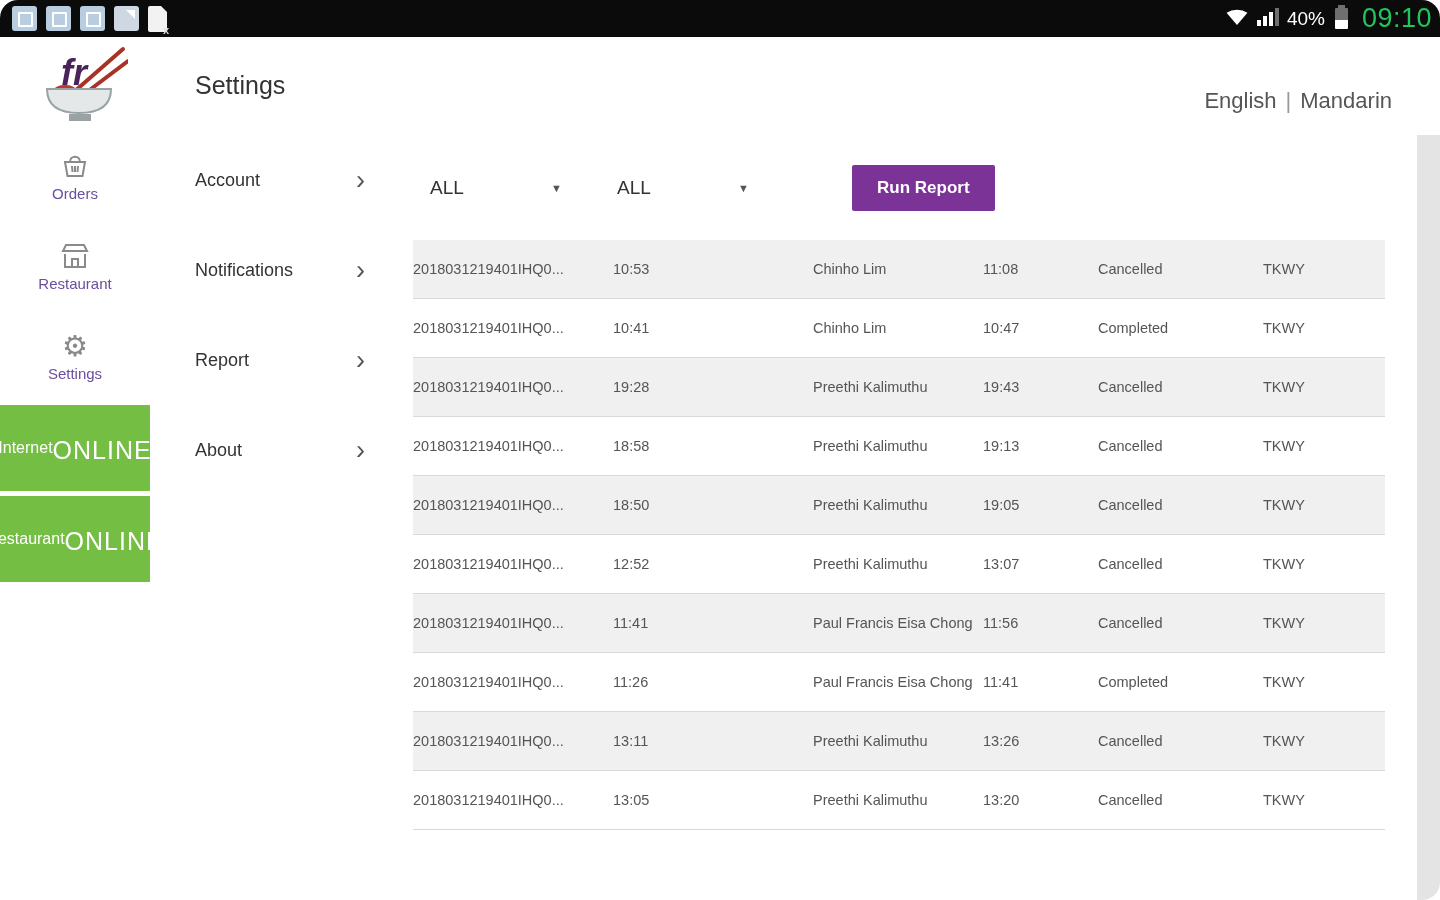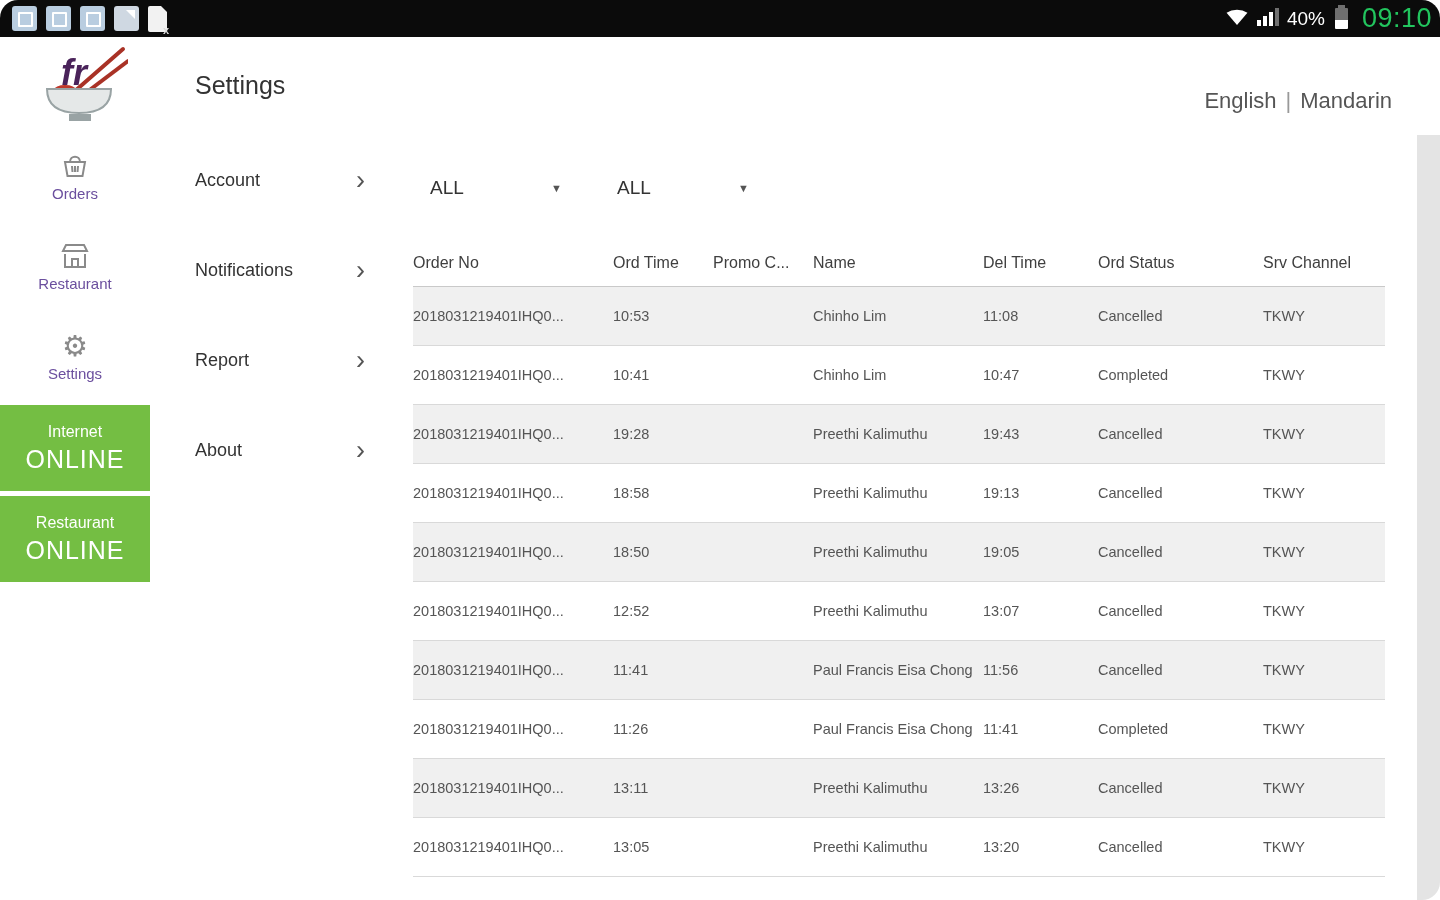--- a/index.html
+++ b/index.html
@@ -31,21 +31,21 @@
   
   .sidebar { position:absolute; left:0; top:37px; width:150px; bottom:0; background:#fff; text-align:center; }
   .logo-wrap { margin-top:8px; height:90px;padding-left:10px; }
   .nav-item { cursor:pointer; height:56px; }
   .nav-item.first { margin-top:14px; }
   .nav-item + .nav-item { margin-top:34px; }
   .nav-icon { display:flex; justify-content:center; align-items:center; height:34px; }
   .gear-glyph { font-size:29px; color:#8a8a8a; line-height:32px; }
   .nav-label { display:block; font-size:15px; color:#6b4f9e; margin-top:2px; }
   .online-block { width:150px; height:86px; background:#74be43; color:#fff; display:flex;
-                  flex-direction:column; justify-content:center; align-items:center; }
+                  flex-direction:row; justify-content:center; align-items:center; }
   .online-block.first { margin-top:20px; }
   .online-block + .online-block { margin-top:5px; }
   .ob-title { font-size:16px; }
   .ob-state { font-size:25px; margin-top:4px; letter-spacing:1px; }
 
   
   .menu { position:absolute; left:150px; top:37px; width:235px; bottom:0; background:#fff; }
   .menu-title { font-size:25px; color:#333; font-weight:400; margin:34px 0 0 45px; }
   .menu-items { margin-top:35px; }
   .menu-item { display:flex; align-items:center; justify-content:space-between;
@@ -194,32 +194,24 @@
 
     <div class="filters">
       <div class="dropdown">
         <span class="dd-value">ALL</span>
         <span class="dd-caret">▼</span>
       </div>
       <div class="dropdown">
         <span class="dd-value">ALL</span>
         <span class="dd-caret">▼</span>
       </div>
+      <button class="run-btn">Run Report</button>
     </div>
 
     <div class="table">
-      <div class="thead">
-        <span class="c">Order No</span>
-        <span class="c">Ord Time</span>
-        <span class="c">Promo C...</span>
-        <span class="c">Name</span>
-        <span class="c">Del Time</span>
-        <span class="c">Ord Status</span>
-        <span class="c">Srv Channel</span>
-      </div>
       <div class="tbody">
 
         <div class="trow">
           <span class="c">2018031219401IHQ0...</span>
           <span class="c">10:53</span>
           <span class="c"></span>
           <span class="c">Chinho Lim</span>
           <span class="c">11:08</span>
           <span class="c">Cancelled</span>
           <span class="c">TKWY</span>

